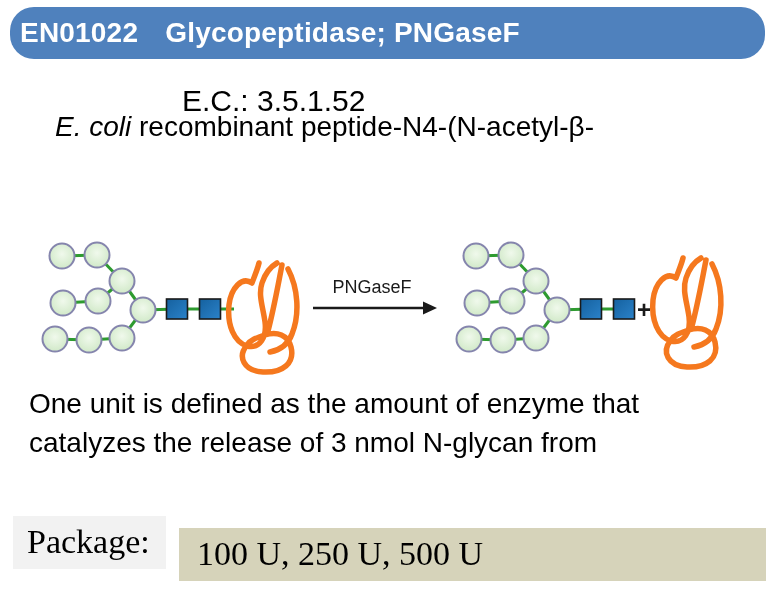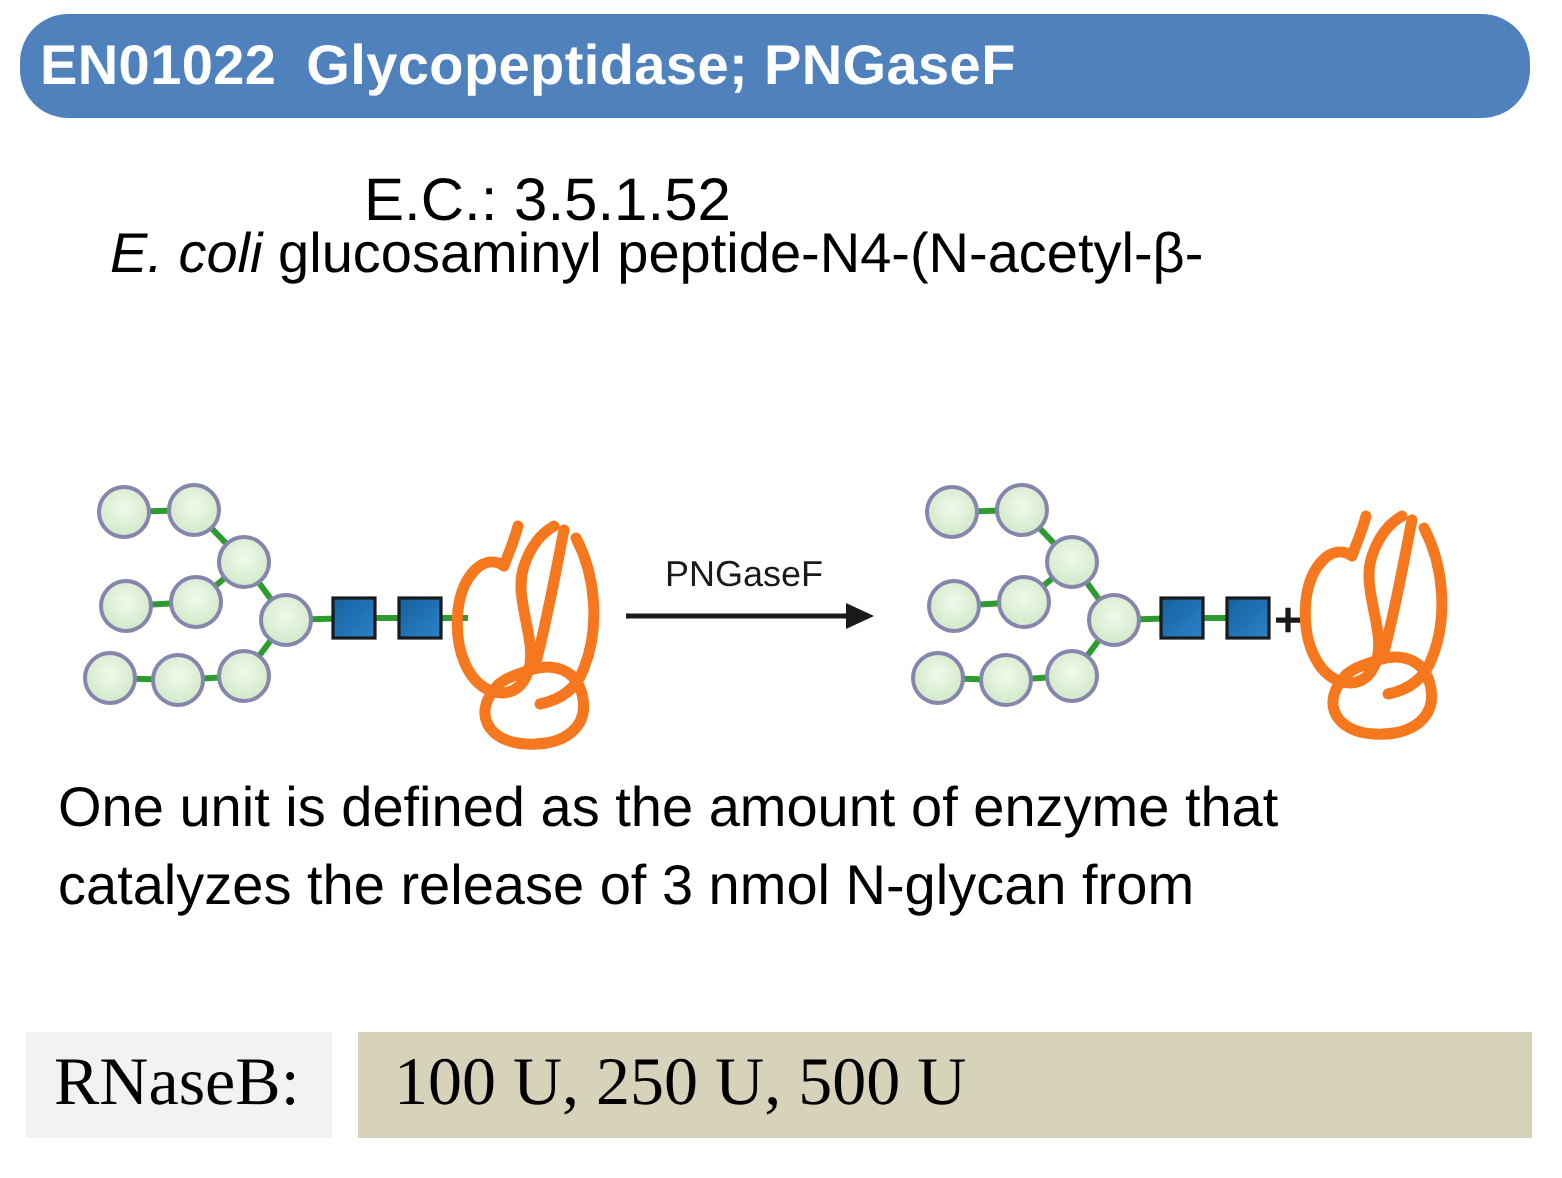--- a/index.html
+++ b/index.html
@@ -7,55 +7,55 @@
     width:781px;height:589px;background:#ffffff;position:relative;
     font-family:"Liberation Sans",sans-serif;color:#000;overflow:hidden;
   }
   .abs{position:absolute;}
   
   .header-bar{
     left:10px;top:7px;width:755px;height:52px;background:#4f81bd;
     display:flex;align-items:center;box-sizing:border-box;padding-left:10px;
     color:#ffffff;font-weight:bold;font-size:28px;letter-spacing:.2px;border-radius:24px;
   }
-  .header-bar .product-name{margin-left:15px;}
+  .header-bar .product-name{margin-left:27px;}
   
   .ec-line{left:182px;top:84px;font-size:30px;font-weight:normal;line-height:34px;}
   
   .descr{left:12px;top:108px;font-size:28px;line-height:38px;width:760px;}
   .descr .it{font-style:italic;margin-left:43px;}
   
   .unit-def{left:29px;top:384px;font-size:28px;line-height:39px;width:765px;}
   
   .diagram{left:0;top:233px;width:781px;height:152px;}
   svg text{font-family:"Liberation Sans",sans-serif;}
   
   .pkg-label{
     left:13px;top:516px;width:153px;height:53px;background:#f2f2f2;
     font-family:"Liberation Serif",serif;font-size:34px;line-height:52px;
     box-sizing:border-box;padding-left:14px;
   }
   .pkg-value{
-    left:179px;top:516px;width:587px;height:53px;background:#d6d3ba;
+    left:179px;top:528px;width:587px;height:53px;background:#d6d3ba;
     font-family:"Liberation Serif",serif;font-size:34px;line-height:52px;
     box-sizing:border-box;padding-left:18px;
   }
 </style>
 </head>
 <body>
 
 <div class="abs header-bar">
   <span>EN01022</span>
   <span class="product-name">Glycopeptidase; PNGaseF</span>
 </div>
 
 <div class="abs ec-line">E.C.: 3.5.1.52</div>
 
 <div class="abs descr">
-  <div><span class="it">E. coli</span><span> glucosaminyl peptide-N4-(N-acetyl-β-</span></div>
+  <div><span class="it">E. coli</span><span> recombinant peptide-N4-(N-acetyl-β-</span></div>
 </div>
 
 <svg class="abs diagram" width="781" height="152" viewBox="0 0 781 152" xmlns="http://www.w3.org/2000/svg">
   <defs>
     <radialGradient id="sugarGrad" cx="50%" cy="42%" r="62%">
       <stop offset="0%" stop-color="#f0f9ec"></stop>
       <stop offset="100%" stop-color="#cfe8c6"></stop>
     </radialGradient>
     <linearGradient id="sqGrad" x1="0" y1="0" x2="1" y2="1">
       <stop offset="0%" stop-color="#15619f"></stop>
@@ -142,14 +142,14 @@
          M282,32 C278,52 274,75 268,98
          M288,36 C298,55 300,81 292,101 C288,112 280,117 270,119
          M247,112 C237,124 244,138 263,139 C283,140 295,130 291,114 C288,102 277,98 265,102 C256,105 250,107 247,112"></path>
 </svg>
 
 <div class="abs unit-def">
   <div>One unit is defined as the amount of enzyme that</div>
   <div>catalyzes the release of 3 nmol N-glycan from</div>
 </div>
 
-<div class="abs pkg-label">RNaseB:</div>
+<div class="abs pkg-label">Package:</div>
 <div class="abs pkg-value">100 U, 250 U, 500 U</div>
 
 </body></html>

